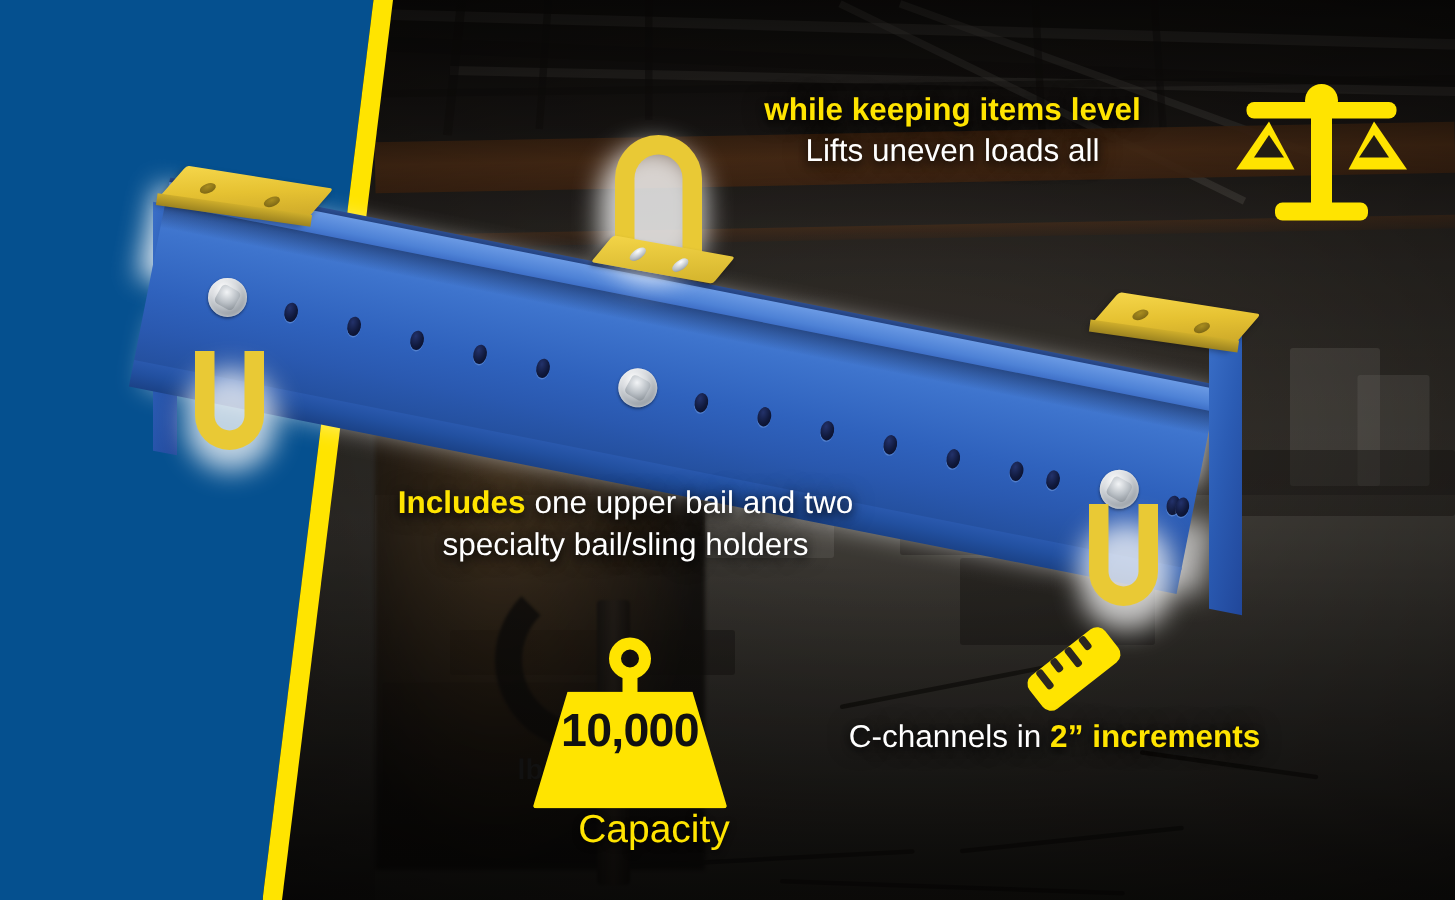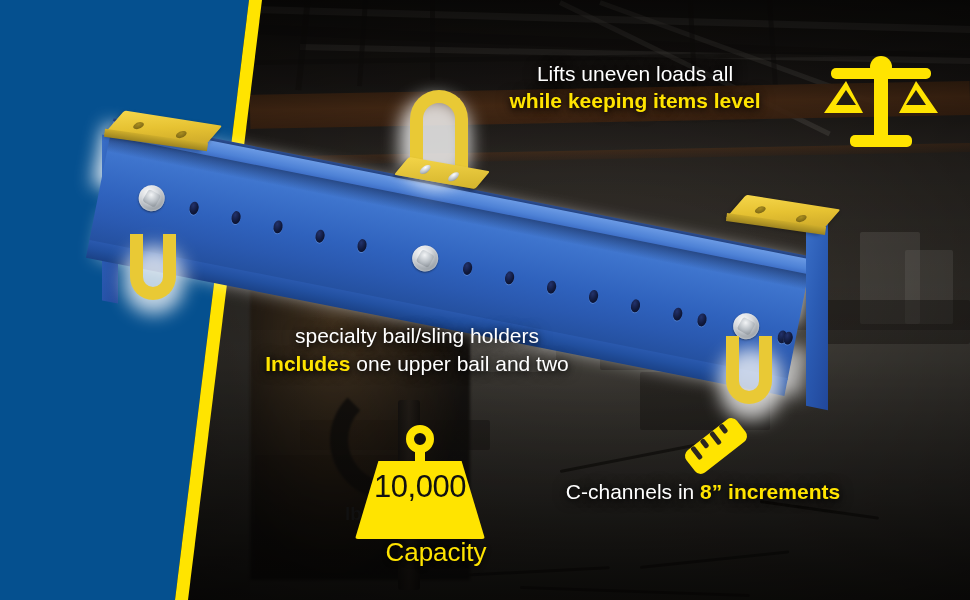--- a/index.html
+++ b/index.html
@@ -220,21 +220,21 @@
     background:var(--brandyellow,#ffe400);
   }
   .weight-body {
     position:absolute; left:10px; top:36px; width:130px; height:78px;
     background:var(--brandyellow,#ffe400);
     clip-path:polygon(18% 0, 82% 0, 100% 100%, 0 100%);
     border-radius:3px;
   }
   .weight-num {
     position:absolute; left:0; top:44px; width:150px; text-align:center;
-    font-size:31px; font-weight:normal; color:#111; letter-spacing:-.5px;
+    font-size:31px; font-weight:bold; color:#111; letter-spacing:-.5px;
   }
   .weight-unit {
     position:absolute; left:0; top:78px; width:150px; text-align:left;
     font-size:19px; font-weight:bold; color:#111;
   }
   .weight-cap {
     position:absolute; left:16px; top:112px; width:150px; text-align:center;
     font-size:26px; color:var(--brandyellow,#ffe400);
     text-shadow:0 2px 5px rgba(0,0,0,.7);
   }
@@ -361,44 +361,44 @@
 
       <div class="glow" style="left:24px;top:128px;width:60px;height:68px;border-radius:30px;opacity:.75;"></div>
       <div class="bail bail-down" style="left:30px;top:116px;width:46px;height:66px;"></div>
 
       <div class="glow" style="left:620px;top:230px;width:62px;height:72px;border-radius:30px;opacity:.75;"></div>
       <div class="bail bail-down" style="left:626px;top:218px;width:46px;height:68px;"></div>
     </div>
   </div>
 
   <div class="callout" id="callout-level">
+    <span class="ln l2 hl">while keeping items level</span>
     <span class="ln">Lifts uneven loads all</span>
-    <span class="ln l2 hl">while keeping items level</span>
   </div>
 
   <div id="scale-icon">
     <svg viewBox="0 0 126 100" width="126" height="100" aria-hidden="true">
       <g fill="#ffe400">
         <circle cx="63" cy="12" r="11"></circle>
         <rect x="56" y="12" width="14" height="74"></rect>
         <rect x="13" y="13" width="100" height="11" rx="5"></rect>
         <rect x="32" y="80" width="62" height="12" rx="5"></rect>
         <path d="M6 58 L28 58 L45 58 L28 26 Z"></path>
         <path d="M81 58 L98 58 L120 58 L98 26 Z"></path>
       </g>
       <g fill="#221c14">
         <path d="M18 50 L38 50 L28 35 Z"></path>
         <path d="M88 50 L108 50 L98 35 Z"></path>
       </g>
     </svg>
   </div>
 
   <div class="callout" id="callout-includes">
+    <span class="ln"><span class="hl">Includes</span><span> one upper bail and two</span></span>
     <span class="ln">specialty bail/sling holders</span>
-    <span class="ln"><span class="hl">Includes</span><span> one upper bail and two</span></span>
   </div>
 
   <div id="capacity-badge">
     <div class="weight-ring"></div>
     <div class="weight-stem"></div>
     <div class="weight-body"></div>
     <div class="weight-num">10,000</div>
     <div class="weight-unit">lb</div>
     <div class="weight-cap">Capacity</div>
   </div>
@@ -411,16 +411,16 @@
           <rect x="26" y="22" width="5" height="15" rx="2"></rect>
           <rect x="38" y="22" width="5" height="10" rx="2"></rect>
           <rect x="50" y="22" width="5" height="15" rx="2"></rect>
           <rect x="62" y="22" width="5" height="10" rx="2"></rect>
         </g>
       </g>
     </svg>
   </div>
 
   <div class="callout" id="callout-increments">
-    <span class="ln"><span>C-channels in </span><span class="hl">8” increments</span></span>
+    <span class="ln"><span>C-channels in </span><span class="hl">2” increments</span></span>
   </div>
 
 </div>
 
 </body></html>

